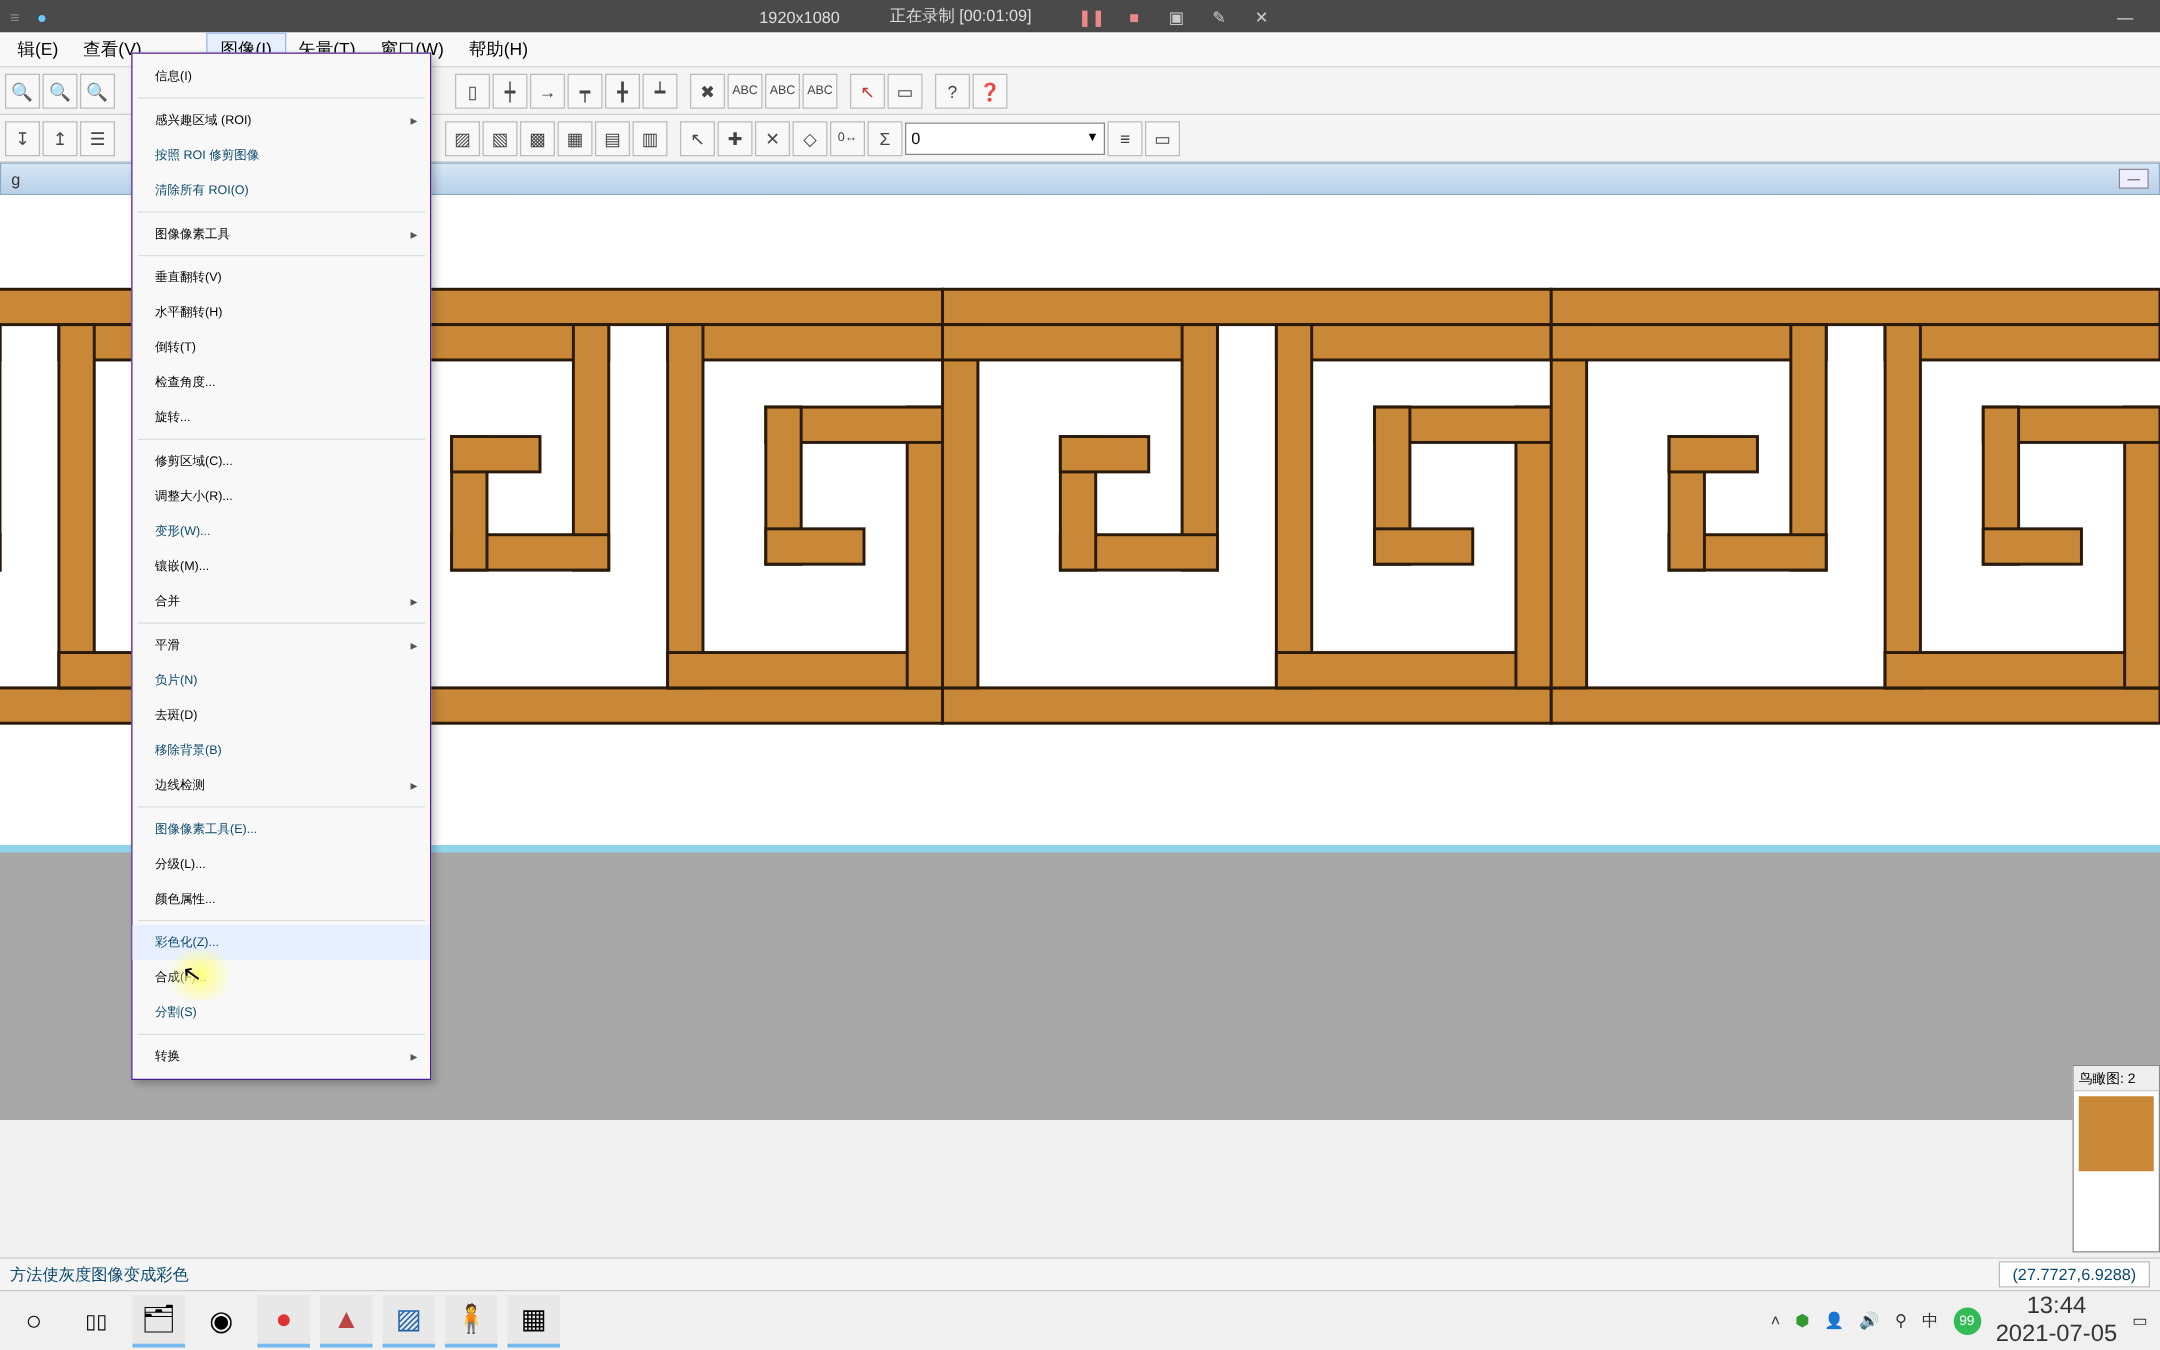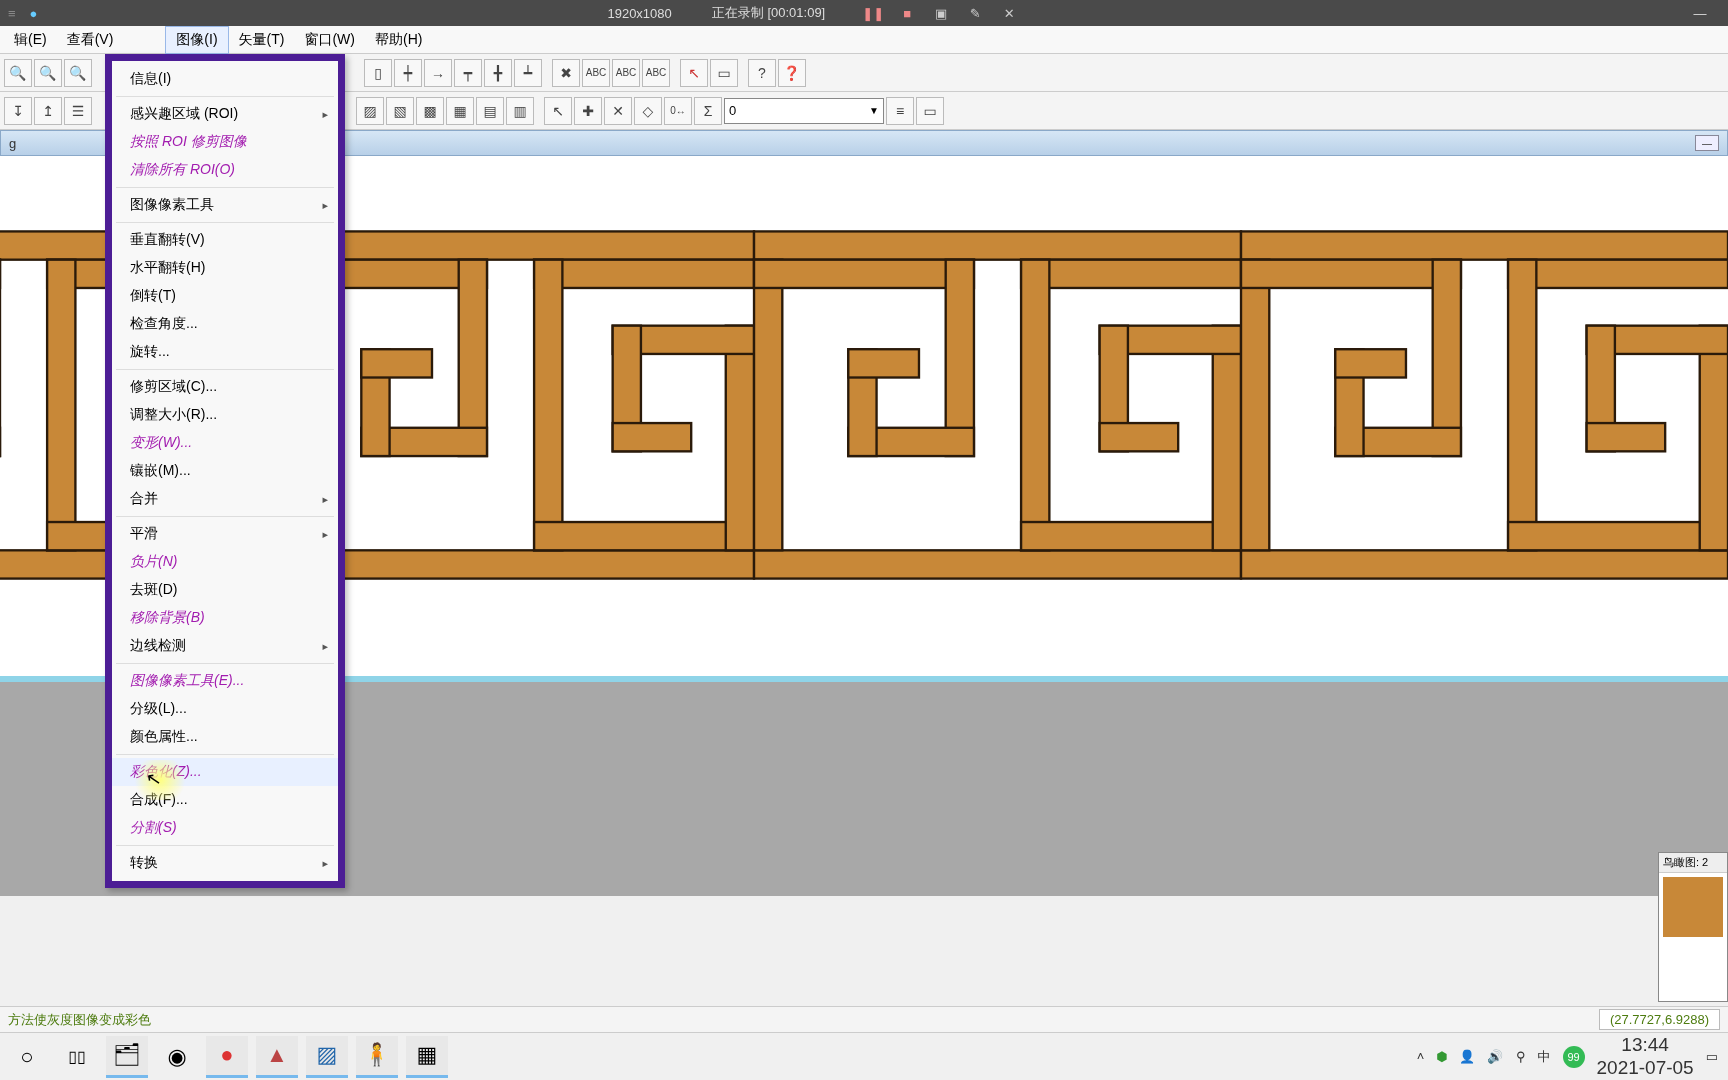--- a/index.html
+++ b/index.html
@@ -19,32 +19,32 @@
 .tbtn { width:28px; height:28px; border:1px solid #bbb; background:#f8f8f8; display:flex; align-items:center; justify-content:center; font-size:14px; color:#444; }
 .tsep { width:6px; }
 .combo { height:26px; border:1px solid #888; background:#fff; font-size:13px; padding:0 4px; display:flex; align-items:center; min-width:160px; }
 .combo .arr { margin-left:auto; font-size:10px; }
 .dochdr { height:26px; background:linear-gradient(#d6e6f5,#b8d0e8); border:1px solid #8aa8c8; display:flex; align-items:center; padding:0 8px; font-size:13px; color:#333; }
 .dochdr .min { margin-left:auto; width:24px; height:16px; border:1px solid #889; background:#eef; display:flex; align-items:center; justify-content:center; font-size:10px;}
 .canvas-wrap { position:relative; background:#a8a8a8; height:740px; }
 .canvas { position:absolute; left:0; top:0; right:0; height:520px; background:#fff; }
 .pattern { position:absolute; left:0; top:28px; right:0; height:442px; background:#fff; display:flex; overflow:hidden; }
 .cyan-line { position:absolute; left:0; right:0; height:6px; background:#8fd4e8; top:520px; }
-.dropdown { position:absolute; left:105px; top:54px; width:240px; background:#f8f8f8; border:7px solid #4c1d95; box-shadow:3px 3px 6px rgba(0,0,0,.25); font-size:14px; z-index:50; padding:4px 0; }
+.dropdown { position:absolute; left:105px; top:42px; width:240px; background:#f8f8f8; border:1px solid #4c1d95; box-shadow:3px 3px 6px rgba(0,0,0,.25); font-size:10px; z-index:50; padding:4px 0; }
 .dropdown .drow { height:28px; display:flex; align-items:center; padding:0 18px; position:relative; }
-.dropdown .drow.disabled { color:#a21caf;font-style:italic; }
+.dropdown .drow.disabled { color:#0c4a6e; }
 .dropdown .drow.sub::after { content:"▸"; position:absolute; right:10px; font-size:11px; color:#555;}
 .dropdown .drow.hover { background:#e8f0ff; }
 .dropdown .dsep { height:1px; background:#ddd; margin:3px 4px; }
 .highlight-cursor { position:absolute; left:130px; top:760px; width:60px; height:40px; background:radial-gradient(circle,#ffff80 0%,rgba(255,255,128,0) 70%); z-index:60; pointer-events:none;}
 .cursor { position:absolute; left:146px; top:768px; z-index:61; font-size:18px; transform:rotate(-10deg);}
 .birdview { position:absolute; right:0; bottom:78px; width:70px; height:150px; background:#fff; border:1px solid #888; font-size:12px;margin-left:36px; }
 .birdview .bhead { height:20px; background:#eee; border-bottom:1px solid #ccc; padding:2px 4px; font-size:11px; overflow:hidden; white-space:nowrap;}
 .birdview .bimg { margin:4px; height:60px; background:#c88838; }
-.statusbar { position:absolute; left:0; right:0; bottom:48px; height:26px; background:#f4f4f4; border-top:1px solid #ccc; display:flex; align-items:center; font-size:13px; padding:0 8px; color:#4d7c0f;}
+.statusbar { position:absolute; left:0; right:0; bottom:48px; height:26px; background:#f4f4f4; border-top:1px solid #ccc; display:flex; align-items:center; font-size:13px; padding:0 8px; color:#0c4a6e;}
 .statusbar .sright { margin-left:auto; border:1px solid #bbb; padding:2px 10px; background:#fff;}
 .taskbar { position:absolute; left:0; right:0; bottom:0; height:48px; background:#f0f0f0; border-top:1px solid #ccc; display:flex; align-items:center; }
 .taskbar .tleft { display:flex; gap:8px; padding-left:6px; align-items:center;}
 .taskbar .ticon { width:42px; height:42px; display:flex; align-items:center; justify-content:center; font-size:22px; }
 .taskbar .ticon.active { border-bottom:3px solid #76b9ed; background:#e8e8e8; }
 .taskbar .tray { margin-left:auto; display:flex; align-items:center; gap:12px; padding-right:10px; font-size:13px; color:#333;}
 .taskbar .clock { text-align:center; line-height:1.2; font-size:19px;}
 svg.greek-svg { display:block; }
 </style>
 </head>

